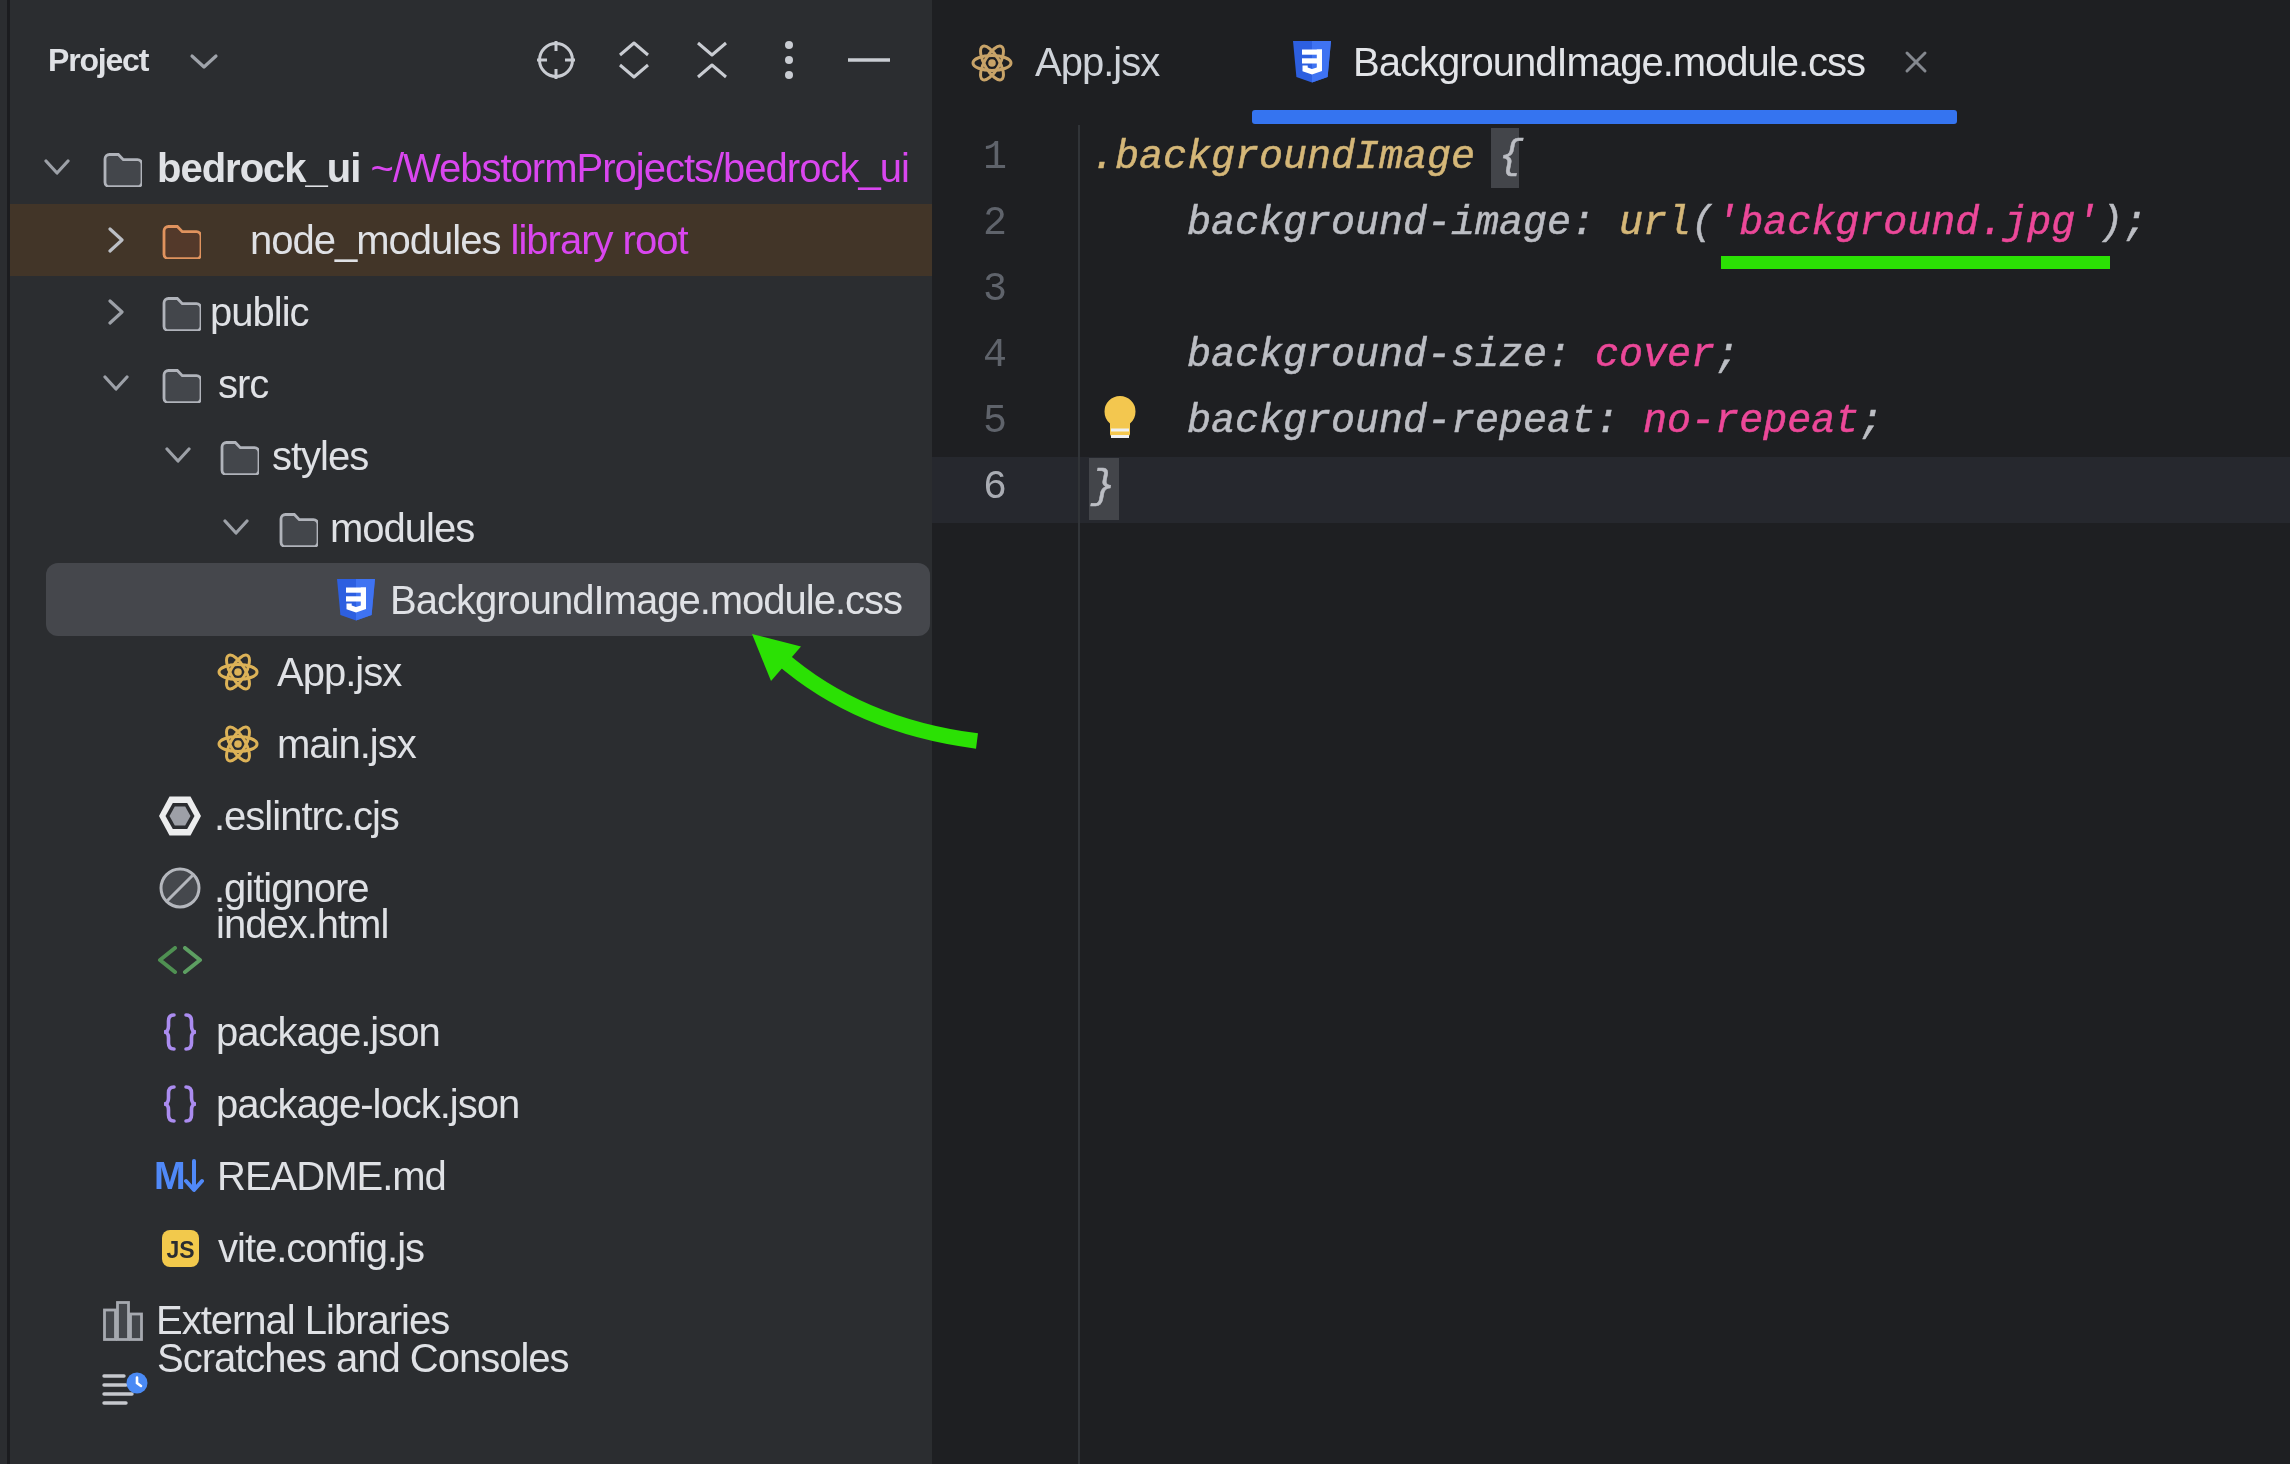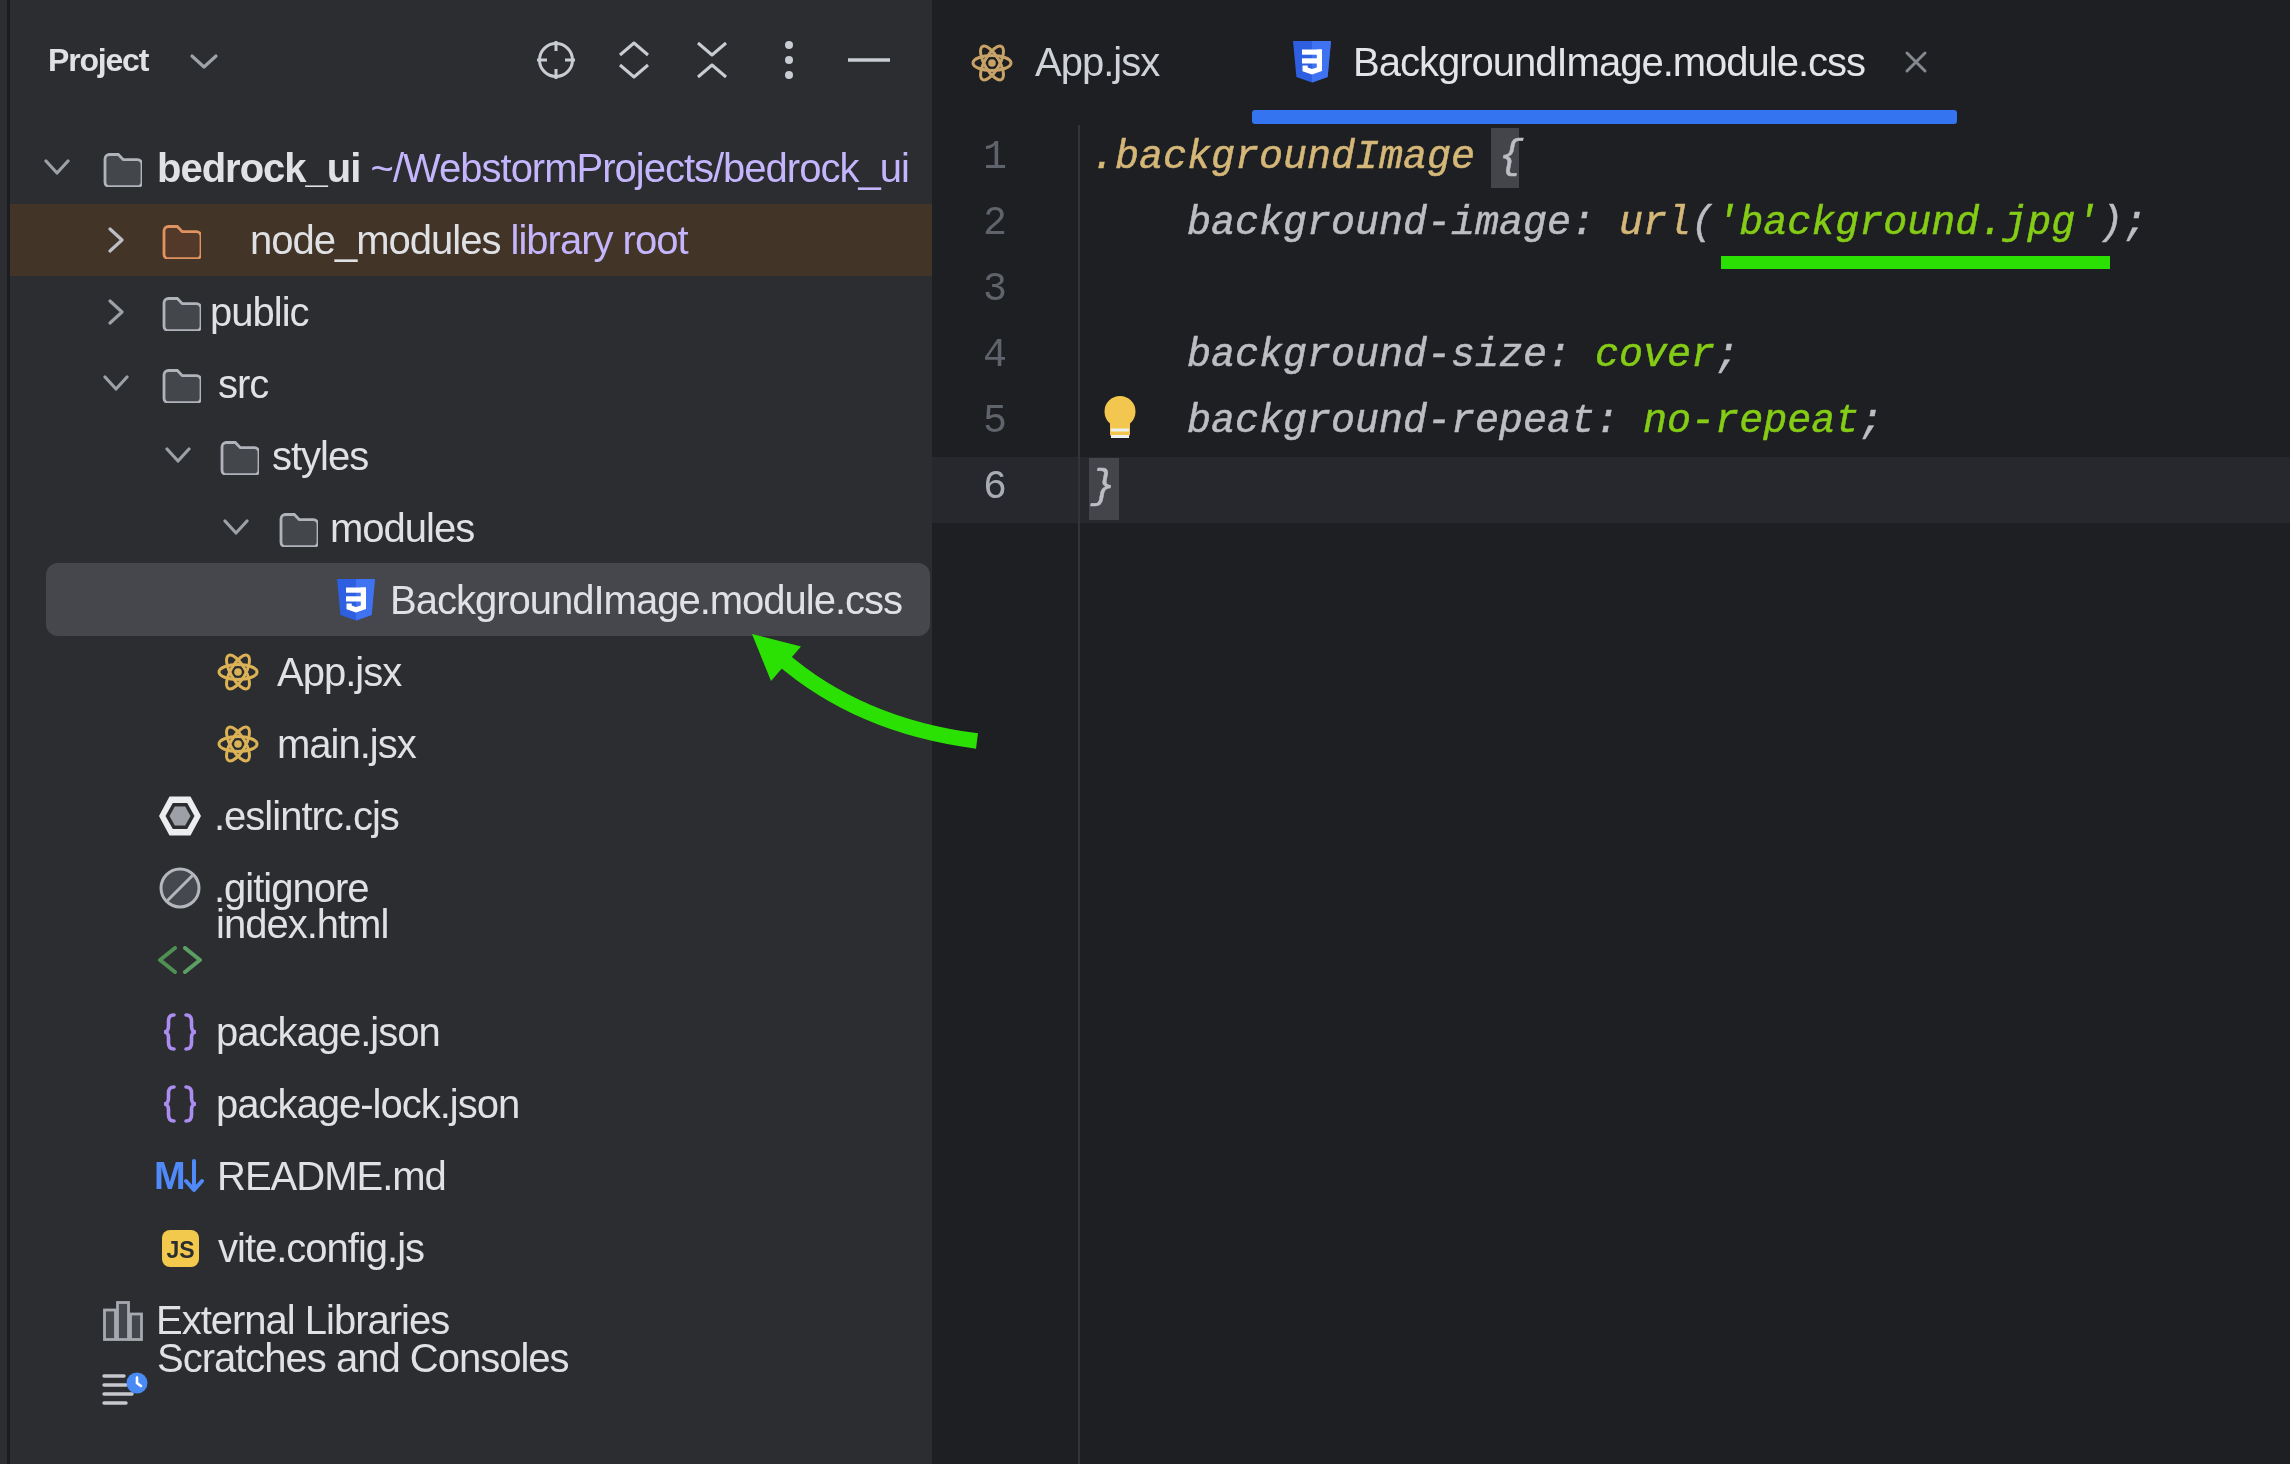--- a/index.html
+++ b/index.html
@@ -1,27 +1,27 @@
 <!DOCTYPE html>
 <html><head><meta charset="utf-8">
 <style>
   html,body{margin:0;padding:0;background:#1e1f22;}
   #stage{position:relative;width:2290px;height:1464px;overflow:hidden;
          font-family:"Liberation Sans",sans-serif;background:#1e1f22;}
   .abs{position:absolute;}
   #panel{left:0;top:0;width:932px;height:1464px;background:#2b2d30;}
   #strip{left:7px;top:0;width:3px;height:1464px;background:#1b1c1f;}
   .rt{position:absolute;top:0;height:72px;line-height:72px;font-size:40px;letter-spacing:-1px;color:#dfe1e5;white-space:pre;}
-  .dim{color:#c4b5fd;}
+  .dim{color:#d946ef;}
   #editor{left:932px;top:0;width:1358px;height:1464px;background:#1e1f22;}
   .tabtext{position:absolute;top:0;height:124px;line-height:124px;font-size:40px;letter-spacing:-1px;white-space:pre;}
   .code{position:absolute;font-family:"Liberation Mono",monospace;font-size:40px;line-height:66px;height:66px;white-space:pre;color:#bcbec4;font-style:italic;-webkit-text-stroke:0.5px;}
   .lnum{position:absolute;font-family:"Liberation Mono",monospace;font-size:40px;line-height:66px;height:66px;color:#5f636b;width:80px;text-align:right;}
   .gold{color:#d5b778;}
-  .grn{color:#84cc16;}
+  .grn{color:#ec4899;}
   .prop{color:#bcbec4;}
 </style></head>
 <body>
 <div id="stage">
   <div id="panel" class="abs"></div>
   <div id="strip" class="abs"></div>
   <div id="editor" class="abs"></div>
 
   <div class="abs" style="left:48px;top:30px;width:300px;height:60px;line-height:60px;font-size:32px;letter-spacing:-1.2px;font-weight:700;color:#dfe1e5;">Project</div>
   <svg class="abs" style="left:189px;top:52px" width="30" height="20" viewBox="0 0 30 20">

